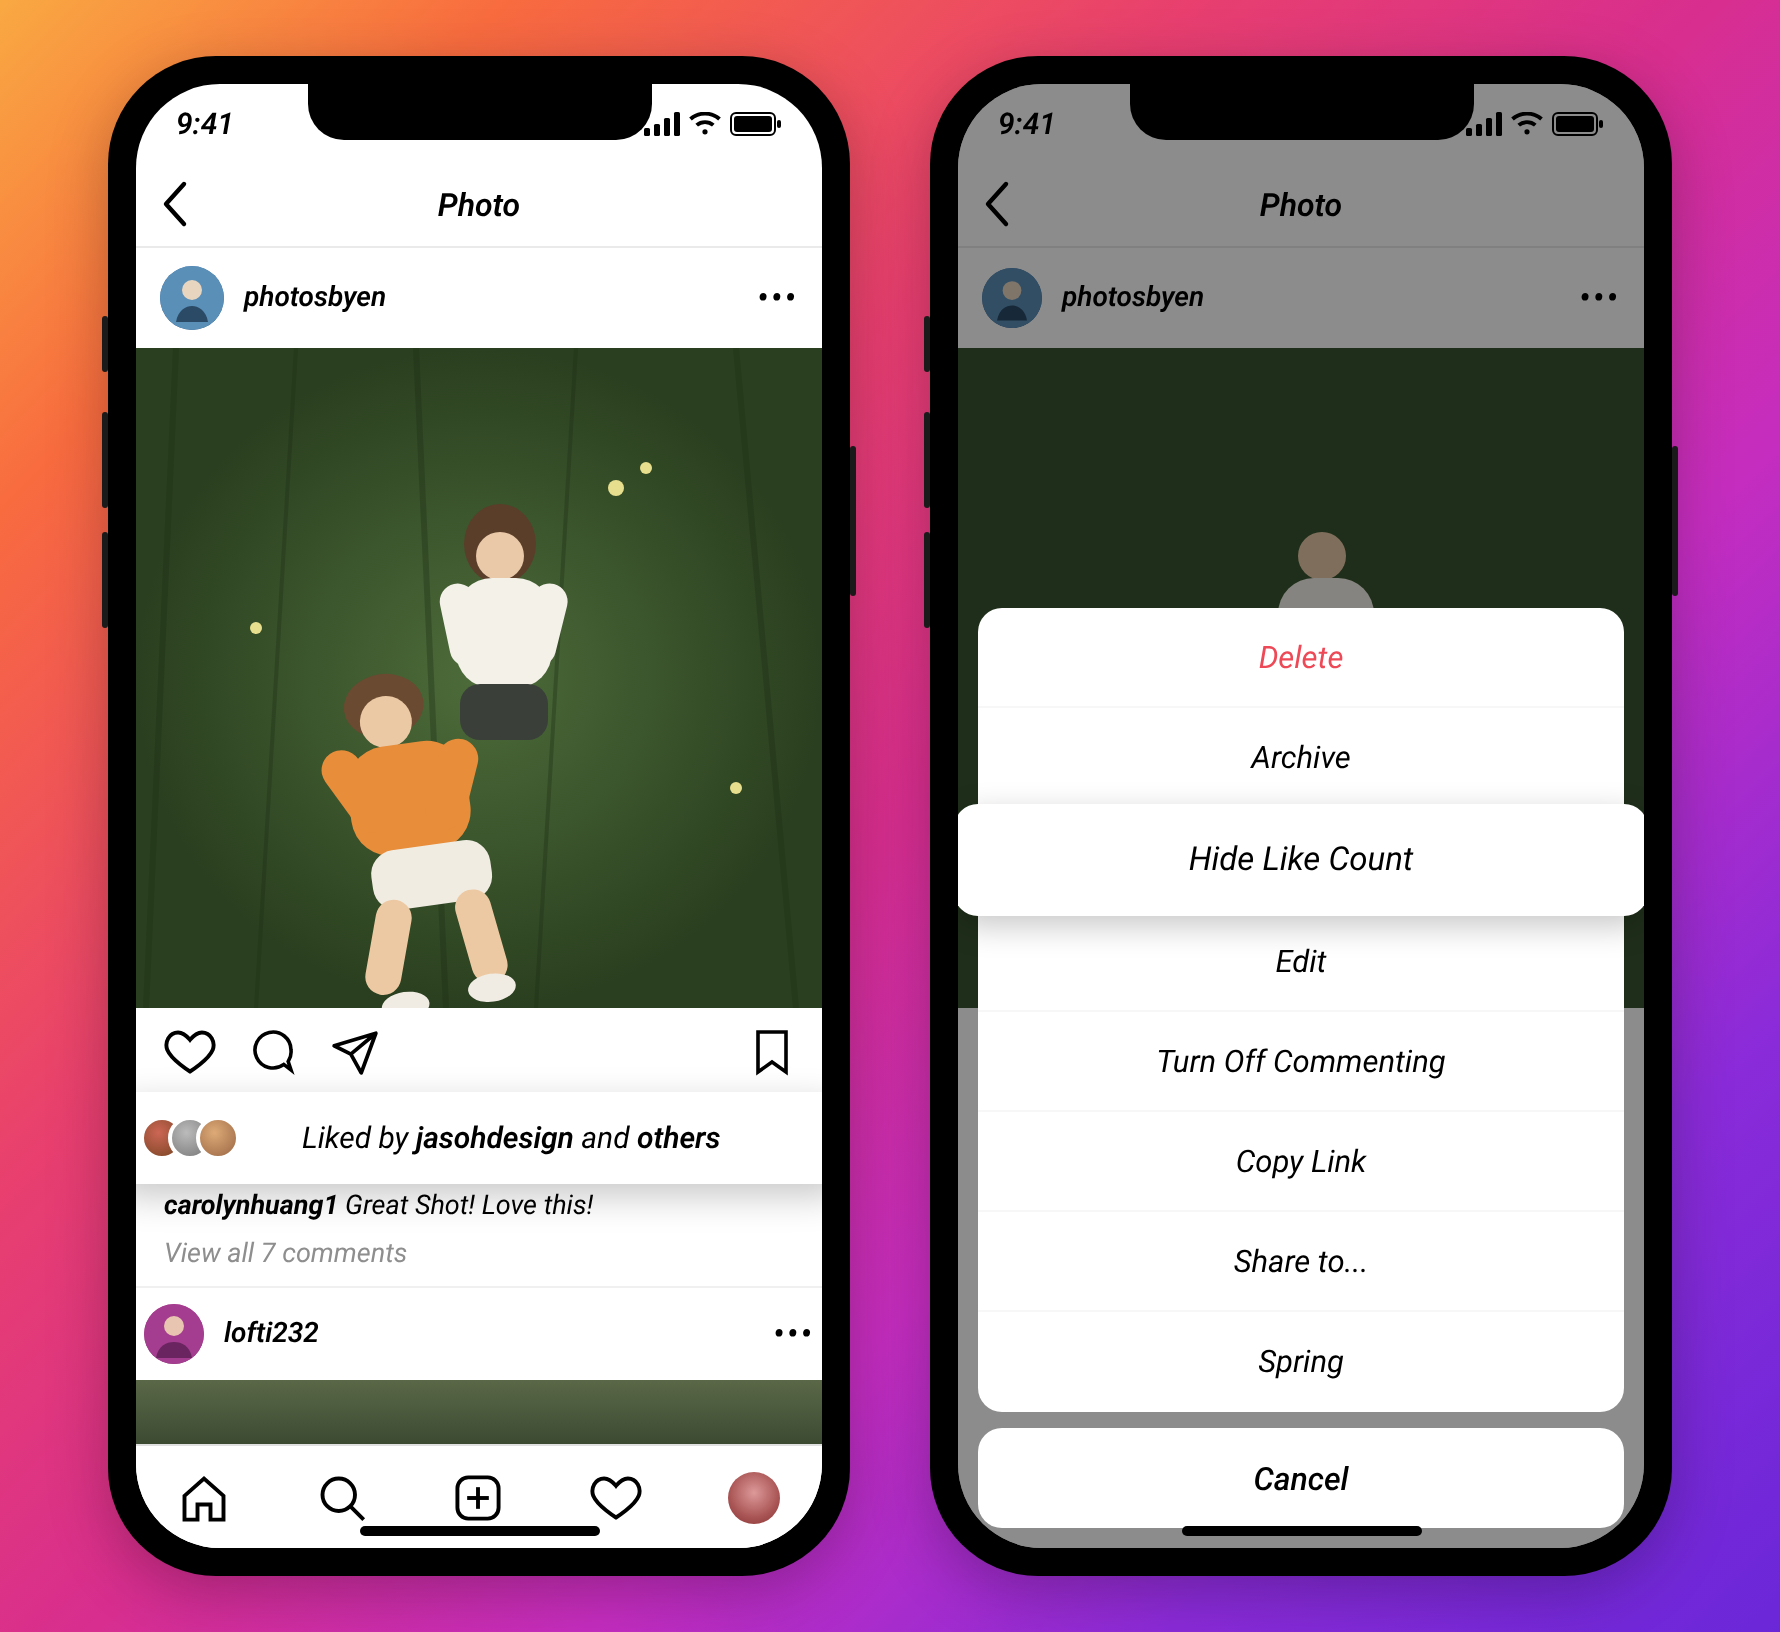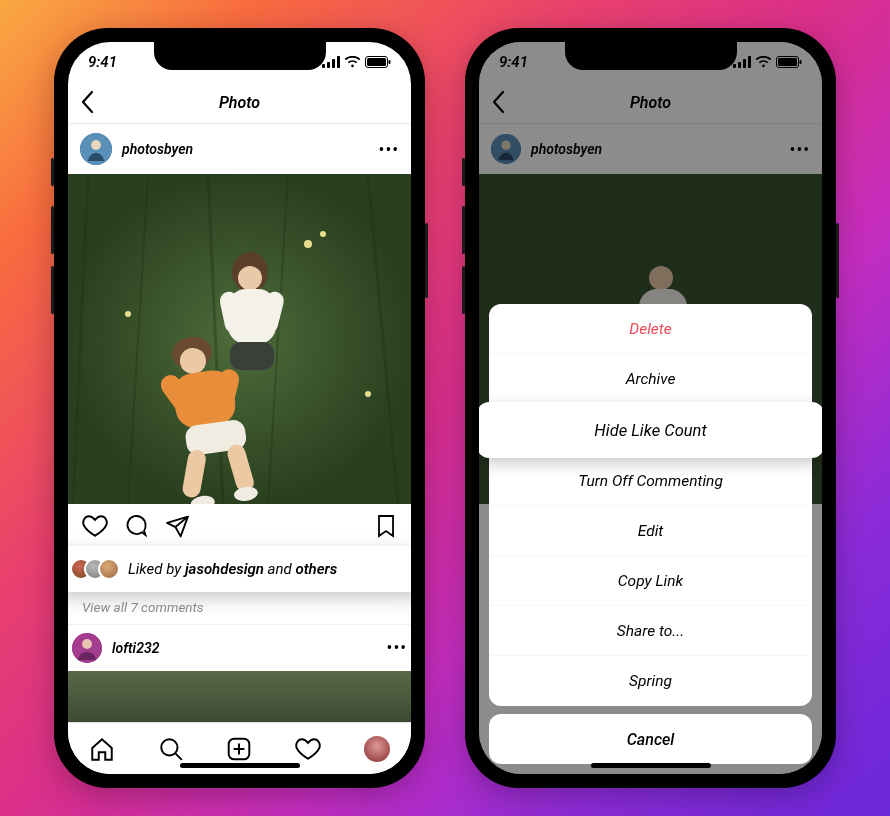--- a/index.html
+++ b/index.html
@@ -67,21 +67,21 @@
   .icon-btn { display:inline-flex; cursor:pointer; }
   .likes-pill {
     position:absolute; left:-6px; right:-6px; background:#fff;
     border-radius:12px; box-shadow:0 6px 18px rgba(0,0,0,.22);
     padding:12px 14px; display:flex; align-items:center; gap:8px;
     z-index:10;
   }
   .likes-pill .avatars { display:flex; }
   .likes-pill .mini { width:22px; height:22px; border-radius:50%; border:2px solid #fff; margin-left:-8px; }
   .likes-pill .mini:first-child { margin-left:0; }
-  .likes-text { font-size:15px; color:#000; }
+  .likes-text { font-size:15px; color:#000;margin-left:23px; }
   .likes-text b { font-weight:600; }
   .content-area { flex:1; overflow:hidden; position:relative; }
   .caption-block { padding:0px 14px 6px; font-size:13.5px; line-height:1.45; }
   .caption-block .line { margin-bottom:1px; }
   .caption-block .view-all { color:#8e8e8e; margin-top:4px; font-size:13.5px; }
   .suggestion-row {
     display:flex; align-items:center; padding:8px 4px; gap:10px;
     border-top:1px solid #f0f0f0;
   }
   .bottom-nav {
@@ -266,20 +266,21 @@
           <span class="likes-text">
             <span>Liked by </span><b>jasohdesign</b><span> and </span><b>others</b>
           </span>
         </div>
       </div>
     </div>
 
     <div style="height:46px"></div>
 
     <div class="caption-block">
+      <div class="line"><b>carolynhuang1</b> <span>Great Shot! Love this!</span></div>
       <div class="view-all">View all 7 comments</div>
     </div>
 
     <div class="suggestion-row">
       <div class="avatar av-mag" style="width:30px;height:30px;">
         <svg viewBox="0 0 30 30">
             <circle cx="15" cy="15" r="15" fill="#a43d8f"></circle>
             <circle cx="15" cy="11" r="5" fill="#e8c5b0"></circle>
             <path d="M6 27c1-6 5-8 9-8s8 2 9 8" fill="#6a2560"></path>
           </svg>
@@ -394,22 +395,22 @@
 
     <div class="content-area"></div>
 
     <div class="dim-overlay"></div>
 
     <div class="action-sheet">
       <div class="sheet-card">
         <div class="sheet-item destructive">Delete</div>
         <div class="sheet-item">Archive</div>
         <div class="highlight-item">Hide Like Count</div>
+        <div class="sheet-item">Edit</div>
         <div class="sheet-item">Turn Off Commenting</div>
-        <div class="sheet-item">Edit</div>
         <div class="sheet-item">Copy Link</div>
         <div class="sheet-item">Share to...</div>
         <div class="sheet-item">Spring</div>
       </div>
       <div class="sheet-cancel">Cancel</div>
     </div>
 
     <div class="home-indicator"></div>
   </div>
 </div>

